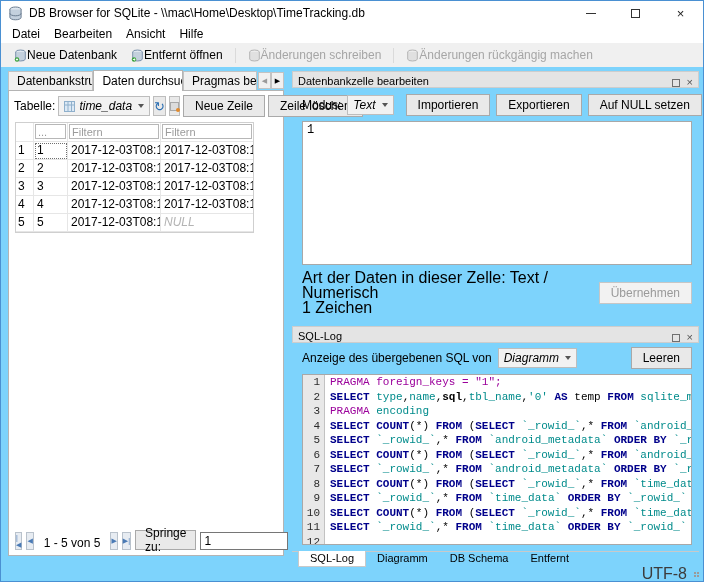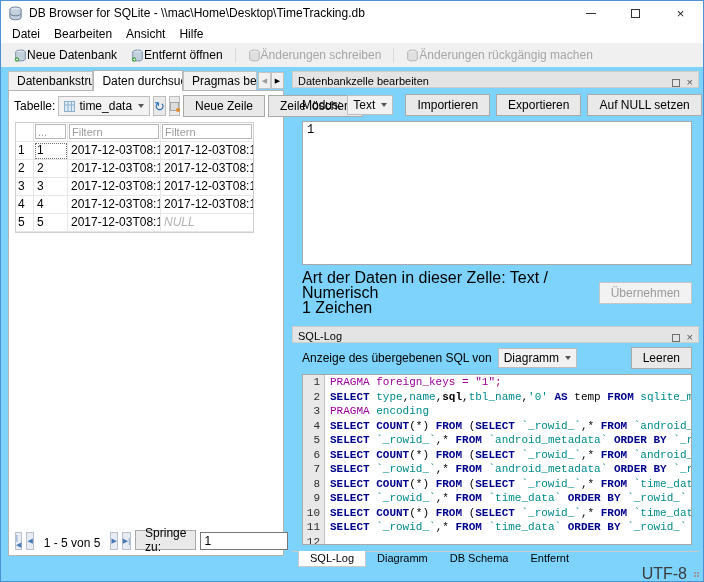--- a/index.html
+++ b/index.html
@@ -41,21 +41,21 @@
   .tabscroll { display:flex; margin-left:1px; margin-bottom:1px; }
   .tabscroll .sarr { width:13px; height:17px; border:1px solid #c2c2c2; background:#f0f0f0;
                      display:flex; align-items:center; justify-content:center; font-size:7px; }
   .sarr.dim { color:#9a9a9a; }
 
   
   .panel { flex:1; min-height:0; background:#fff; border:1px solid #b4b4b4; display:flex;
            flex-direction:column; padding:4px 3px 3px 3px; }
   .controls-row { display:flex; align-items:center; gap:3px; padding:0 1px 5px 2px; flex:0 0 auto; }
   .combo { display:flex; align-items:center; gap:4px; border:1px solid #bdbdbd; background:#f2f2f2;
-           height:20px; padding:0 5px; }
+           height:20px; padding:0 5px;font-style:italic; }
   .carrow { width:0; height:0; border-left:3.5px solid transparent; border-right:3.5px solid transparent;
             border-top:4px solid #555; margin-left:2px; }
   .sbtn { width:22px; height:20px; border:1px solid #bdbdbd; background:#e9e9e9; display:flex;
           align-items:center; justify-content:center; }
   .refresh-glyph { color:#2b6fb3; font-size:13px; line-height:13px; }
   .save-glyph { width:9px; height:9px; border:1px solid #a8a8a8; background:#dcdcdc; position:relative; }
   .save-glyph::after { content:""; position:absolute; right:-2px; bottom:-2px; width:4px; height:4px;
                        border-radius:50%; background:#e08a2e; }
   .btn { height:22px; padding:0 11px; border:1px solid #a9a9a9; background:#e9e9e9; display:flex;
          align-items:center; justify-content:center; white-space:nowrap; font-size:12px; }

